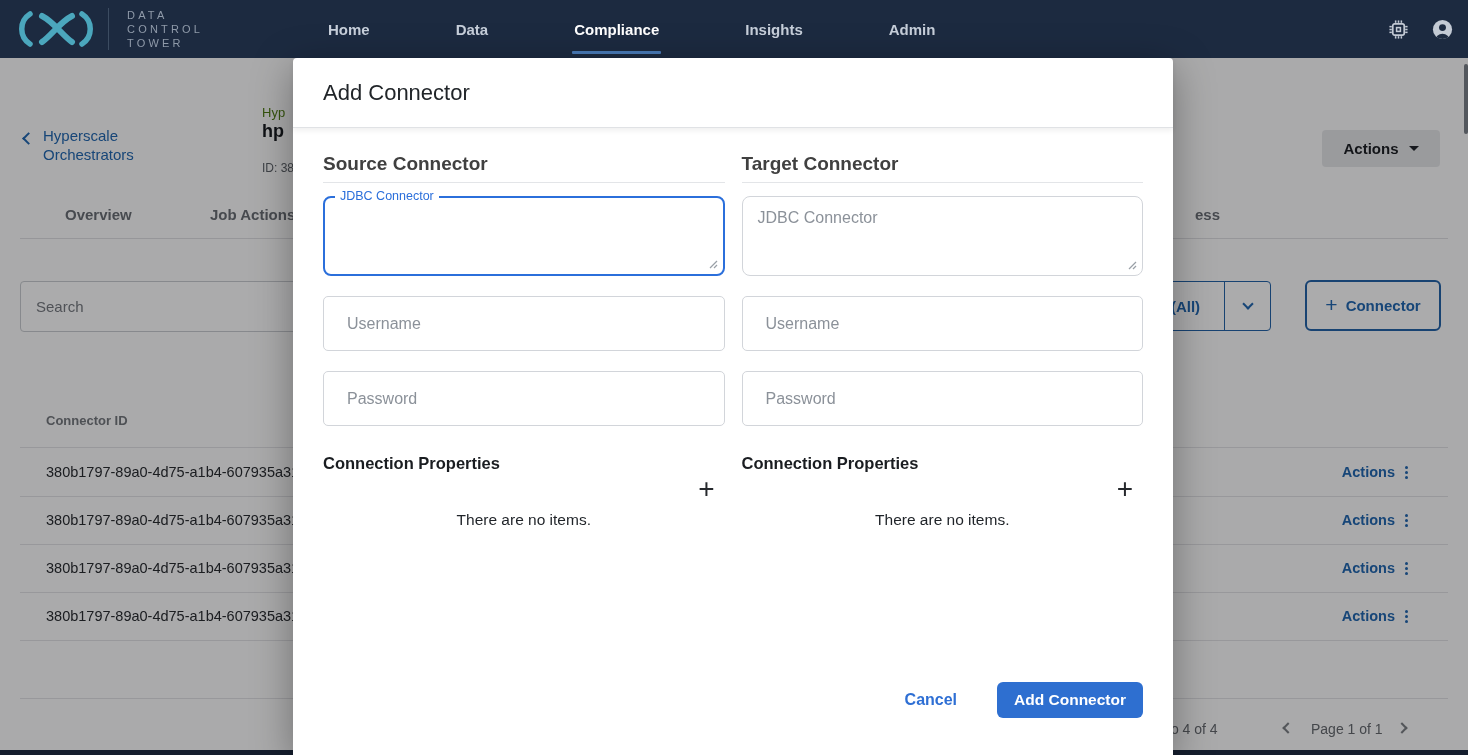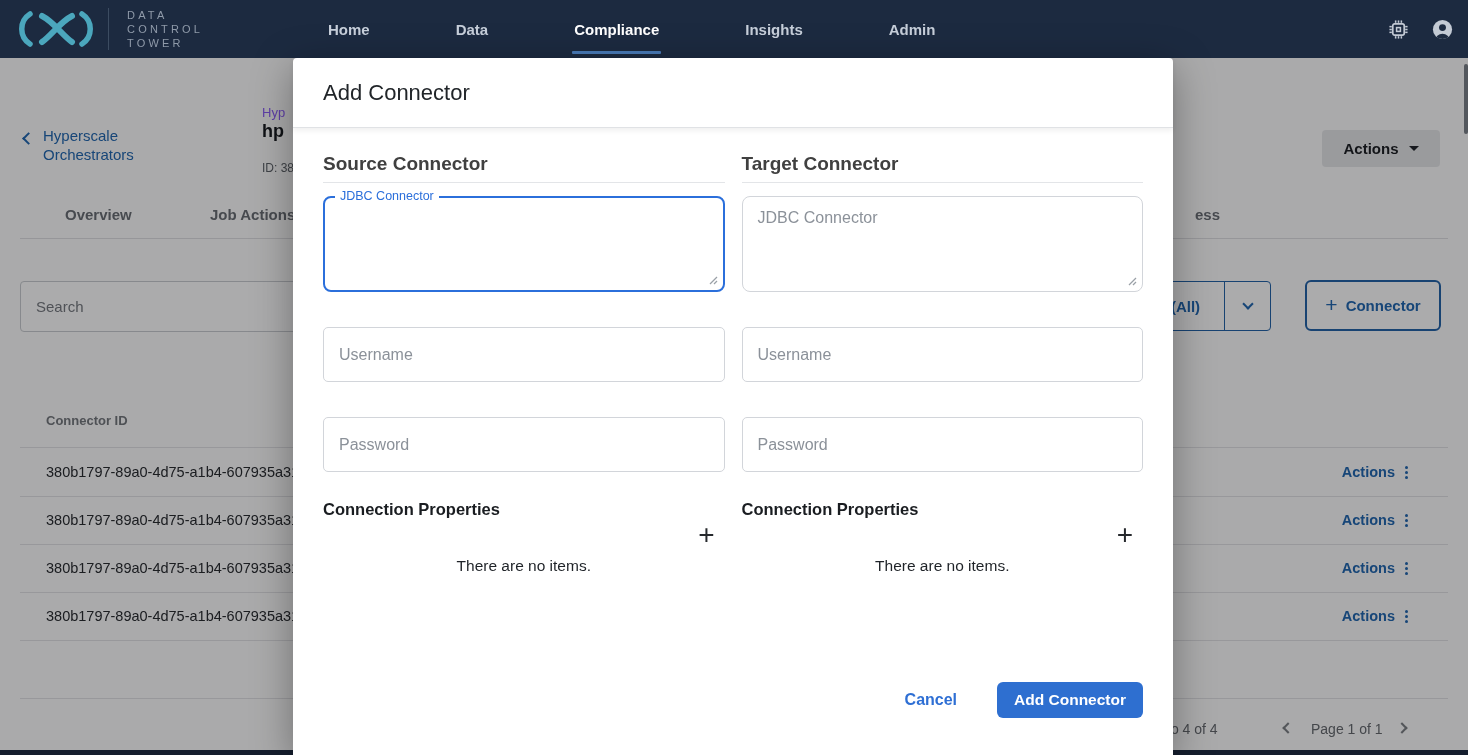--- a/index.html
+++ b/index.html
@@ -14,21 +14,21 @@
   .nav-links { position:absolute; left:284px; top:0; height:58px; display:flex; gap:42px; align-items:stretch; }
   .nav-item { display:flex; align-items:center; position:relative; font-size:15px; font-weight:bold; color:#c7cfda; cursor:pointer;margin-left:44px; }
   .nav-item.active { color:#ffffff; }
   .nav-item.active::after { content:""; position:absolute; left:-2px; right:-2px; bottom:4px; height:3px; background:#497bb8; border-radius:1px; }
   .nav-icons { position:absolute; right:14px; top:0; height:58px; display:flex; align-items:center; gap:22px; }
 
   
   .page { position:absolute; top:58px; left:0; right:0; bottom:5px; background:#fdfdfd; }
   .back-link { position:absolute; left:24px; top:68px; display:flex; gap:10px; color:#1f66b0; font-size:15px; line-height:19px; cursor:pointer; }
   .chev { display:inline-block; width:9px; height:9px; border-left:2px solid #1f66b0; border-bottom:2px solid #1f66b0; transform:rotate(45deg); margin-top:8px; }
-  .kicker { position:absolute; left:262px; top:47px; font-size:13px; color:#8b5cf6; }
+  .kicker { position:absolute; left:262px; top:47px; font-size:13px; color:#4d7c0f; }
   .page-title { position:absolute; left:262px; top:63px; font-size:18px; font-weight:bold; color:#15181c; }
   .page-id { position:absolute; left:262px; top:103px; font-size:12px; color:#5b6066; }
   .actions-btn { position:absolute; left:1322px; top:72px; width:118px; height:37px; background:#e6e7e9; border:none; border-radius:4px; display:flex; align-items:center; justify-content:center; gap:10px; font-size:15px; font-weight:bold; color:#191c20; cursor:pointer; }
   .caret-down { width:0; height:0; border-left:5px solid transparent; border-right:5px solid transparent; border-top:5px solid #1f2228; }
   .tab { position:absolute; top:148px; font-size:15px; font-weight:bold; color:#686d73; cursor:pointer; }
   .tabbar-line { position:absolute; left:20px; right:20px; top:180px; height:1px; background:#dfe0e2; }
   .search-box { position:absolute; left:20px; top:223px; width:430px; height:51px; background:#fff; border:1px solid #c9ccd0; border-radius:4px; }
   .search-box input { width:100%; height:100%; border:none; outline:none; background:transparent; padding:0 15px; font-size:15px; color:#26292d; font-family:inherit; }
   .search-box input::placeholder { color:#75797f; }
   .filter-btn { position:absolute; left:1146px; top:223px; width:125px; height:50px; border:1px solid #2061a8; border-radius:4px; display:flex; cursor:pointer; background:#fff; }
@@ -58,28 +58,28 @@
   .scrollbar .thumb { position:absolute; top:6px; right:0; width:4px; height:70px; background:#53575d; border-radius:2px; cursor:grab; }
 
   
   .modal { position:absolute; left:293px; top:58px; width:880px; bottom:0; background:#ffffff; border-radius:4px 4px 0 0; box-shadow:0 10px 40px rgba(0,0,0,0.35); z-index:50; }
   .m-header { position:relative; height:70px; border-bottom:1px solid #e0e2e5; box-shadow:0 3px 5px rgba(0,0,0,0.06); }
   .m-title { position:absolute; left:30px; top:22px; font-size:22px; color:#212529; }
   .m-body { position:absolute; top:71px; left:0; right:0; bottom:0; padding:0 30px; display:grid; grid-template-columns:1fr 1fr; column-gap:17px; align-content:start; }
   .m-col { display:flex; flex-direction:column; }
   .sec-heading { margin-top:24px; font-size:19px; font-weight:bold; color:#404040; }
   .sec-rule { margin-top:7px; height:1px; background:#e3e5e8; border:none; }
-  .ta-wrap { position:relative; margin-top:13px; height:96px; border-radius:8px; background:#fff; }
+  .ta-wrap { position:relative; margin-top:13px; height:80px; border-radius:8px; background:#fff; }
   .ta-wrap.focused { border:2px solid #2b6fdb; }
   .ta-wrap.idle { border:1px solid #d2d5da; }
   .ta-wrap textarea { width:100%; height:100%; border:none; outline:none; resize:none; background:transparent; padding:12px 15px; font-size:16px; color:#26292d; font-family:inherit; border-radius:8px; }
   .ta-wrap textarea::placeholder { color:#8b9199; }
   .float-label { position:absolute; top:-9px; left:10px; background:#fff; padding:0 5px; font-size:12.5px; color:#2b6fdb; pointer-events:none; }
   .resize-handle { position:absolute; right:5px; bottom:5px; pointer-events:none; }
-  .text-field { margin-top:35px; height:55px; border:1px solid #d2d5da; border-radius:5px; }
+  .text-field { margin-top:20px; height:55px; border:1px solid #d2d5da; border-radius:5px;padding-left:8px; }
   .text-field input { width:100%; height:100%; border:none; outline:none; background:transparent; padding:0 15px; font-size:16px; color:#26292d; font-family:inherit; }
   .text-field input::placeholder { color:#8b9199; }
   .props-heading { margin-top:28px; font-size:16.5px; font-weight:bold; color:#1a1d21; }
   .props-add { align-self:flex-end; margin-top:2px; margin-right:10px; font-size:28px; font-weight:300; color:#26292d; line-height:28px; cursor:pointer; background:none; border:none; font-family:inherit; }
   .empty-text { margin-top:8px; text-align:center; font-size:15.5px; color:#1f2328; }
   .m-footer { position:absolute; right:30px; bottom:37px; display:flex; align-items:center; gap:40px; }
   .cancel-btn { background:none; border:none; font-size:16px; font-weight:bold; color:#2e6fd4; cursor:pointer; font-family:inherit; }
   .submit-btn { height:36px; padding:0 17px; background:#2e6fd0; border:none; border-radius:6px; font-size:15.5px; font-weight:bold; color:#ffffff; cursor:pointer; font-family:inherit; }
 </style>
 </head>

